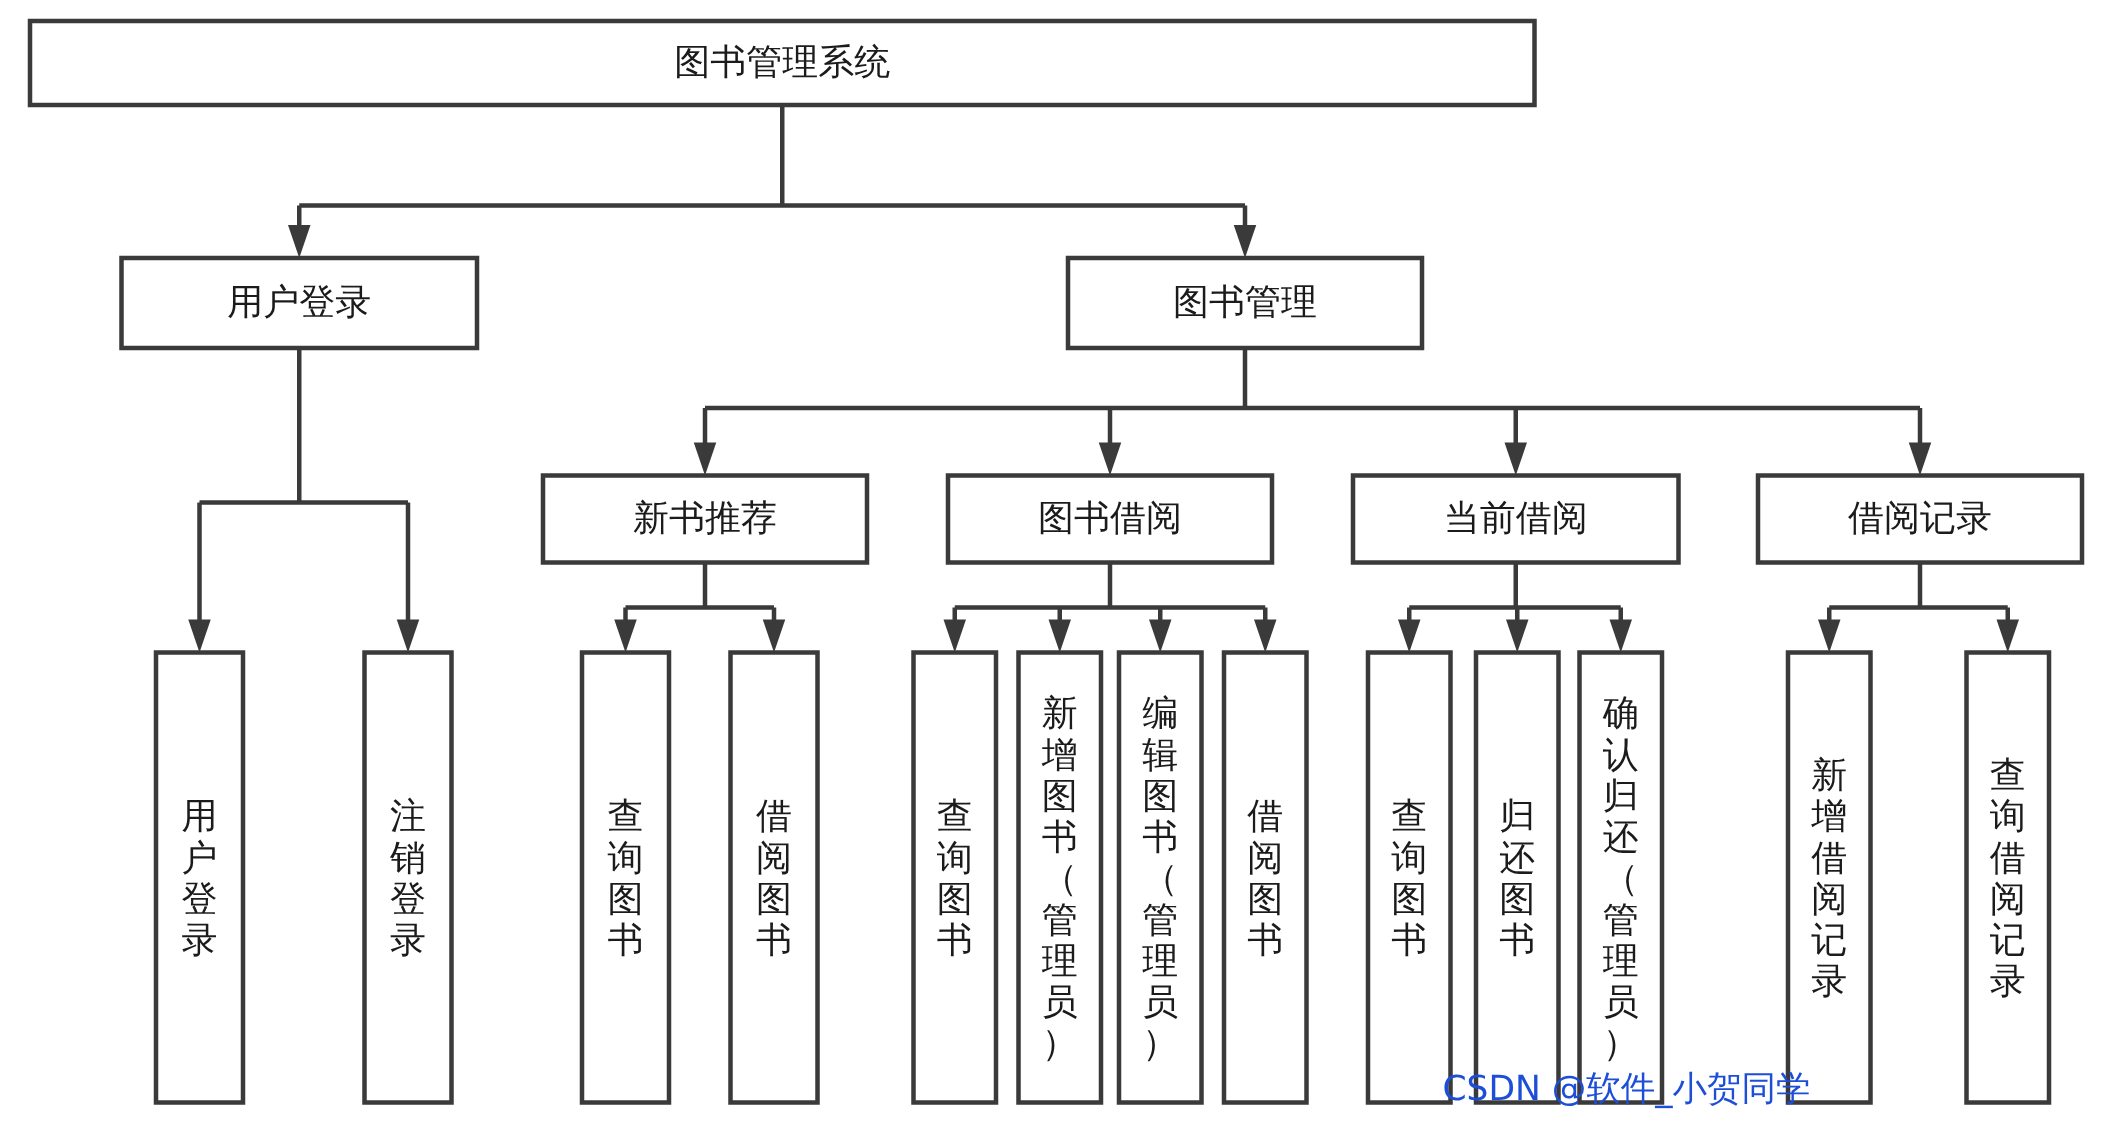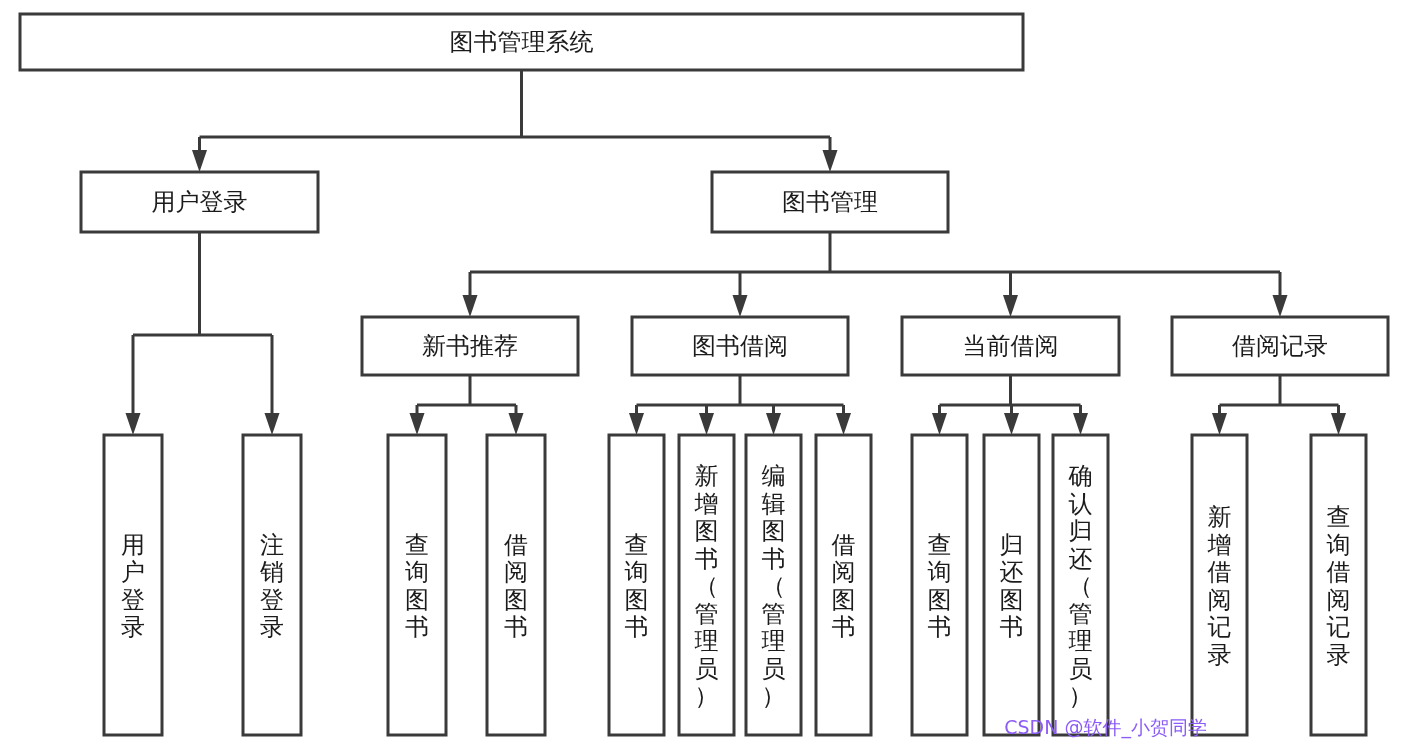--- a/index.html
+++ b/index.html
@@ -54,22 +54,22 @@
     fill: #1b1b1b;
     font-family: "DejaVu Sans", "Liberation Sans", sans-serif;
     font-size: 24px;
     text-anchor: middle;
   }
   .watermark {
     position: absolute;
     right: 10px;
     bottom: 6px;
     font-family: "DejaVu Sans", "Liberation Sans", sans-serif;
-    font-size: 19px;
-    color: #8b5cf6;
+    font-size: 23px;
+    color: #1d4ed8;
     white-space: nowrap;
     user-select: none;
   }
 </style>
 </head>
 <body>
 
 <div id="diagram-root">
   <svg class="diagram" id="diagram-svg" viewBox="0 0 1405 747" xmlns="http://www.w3.org/2000/svg">
       <g>

